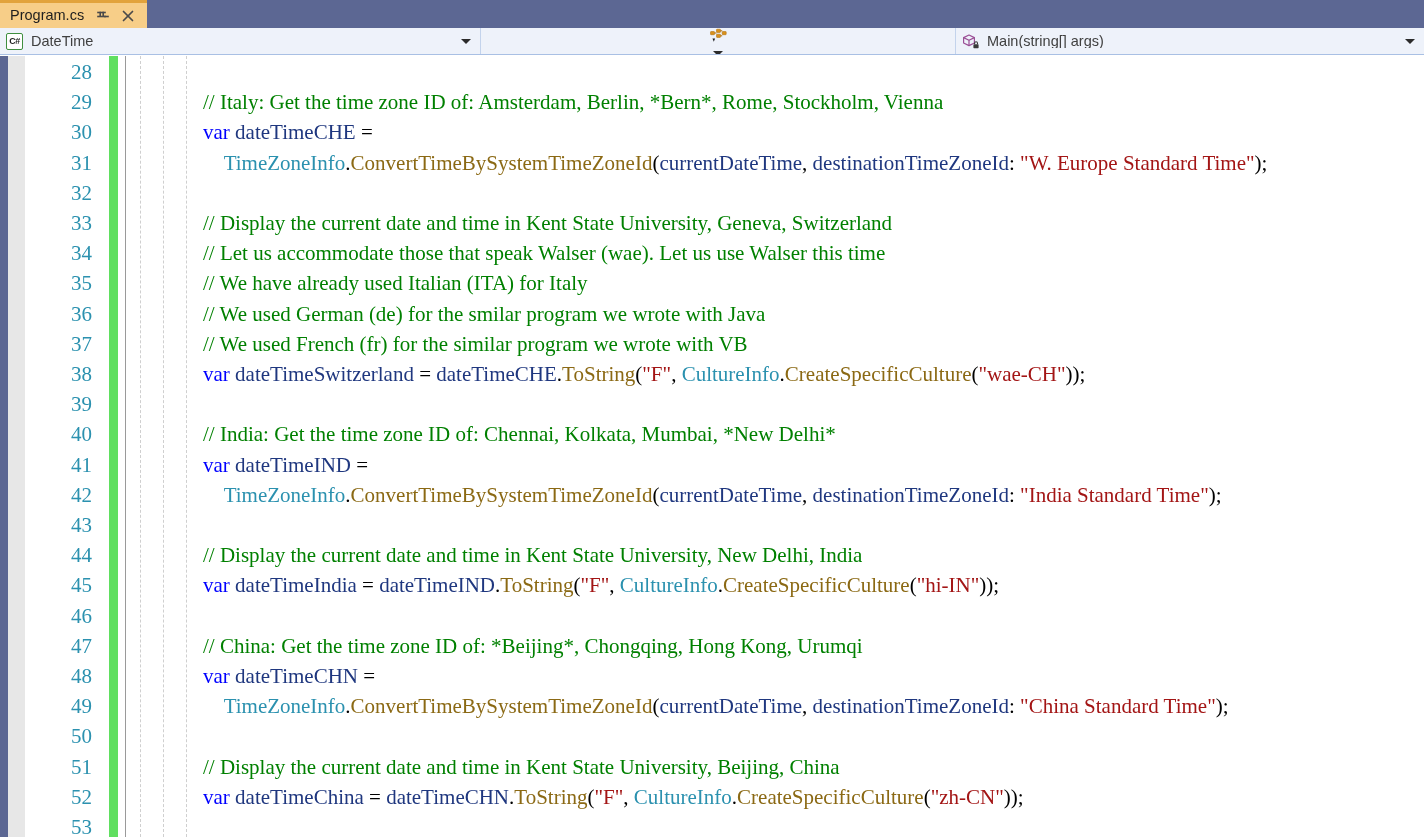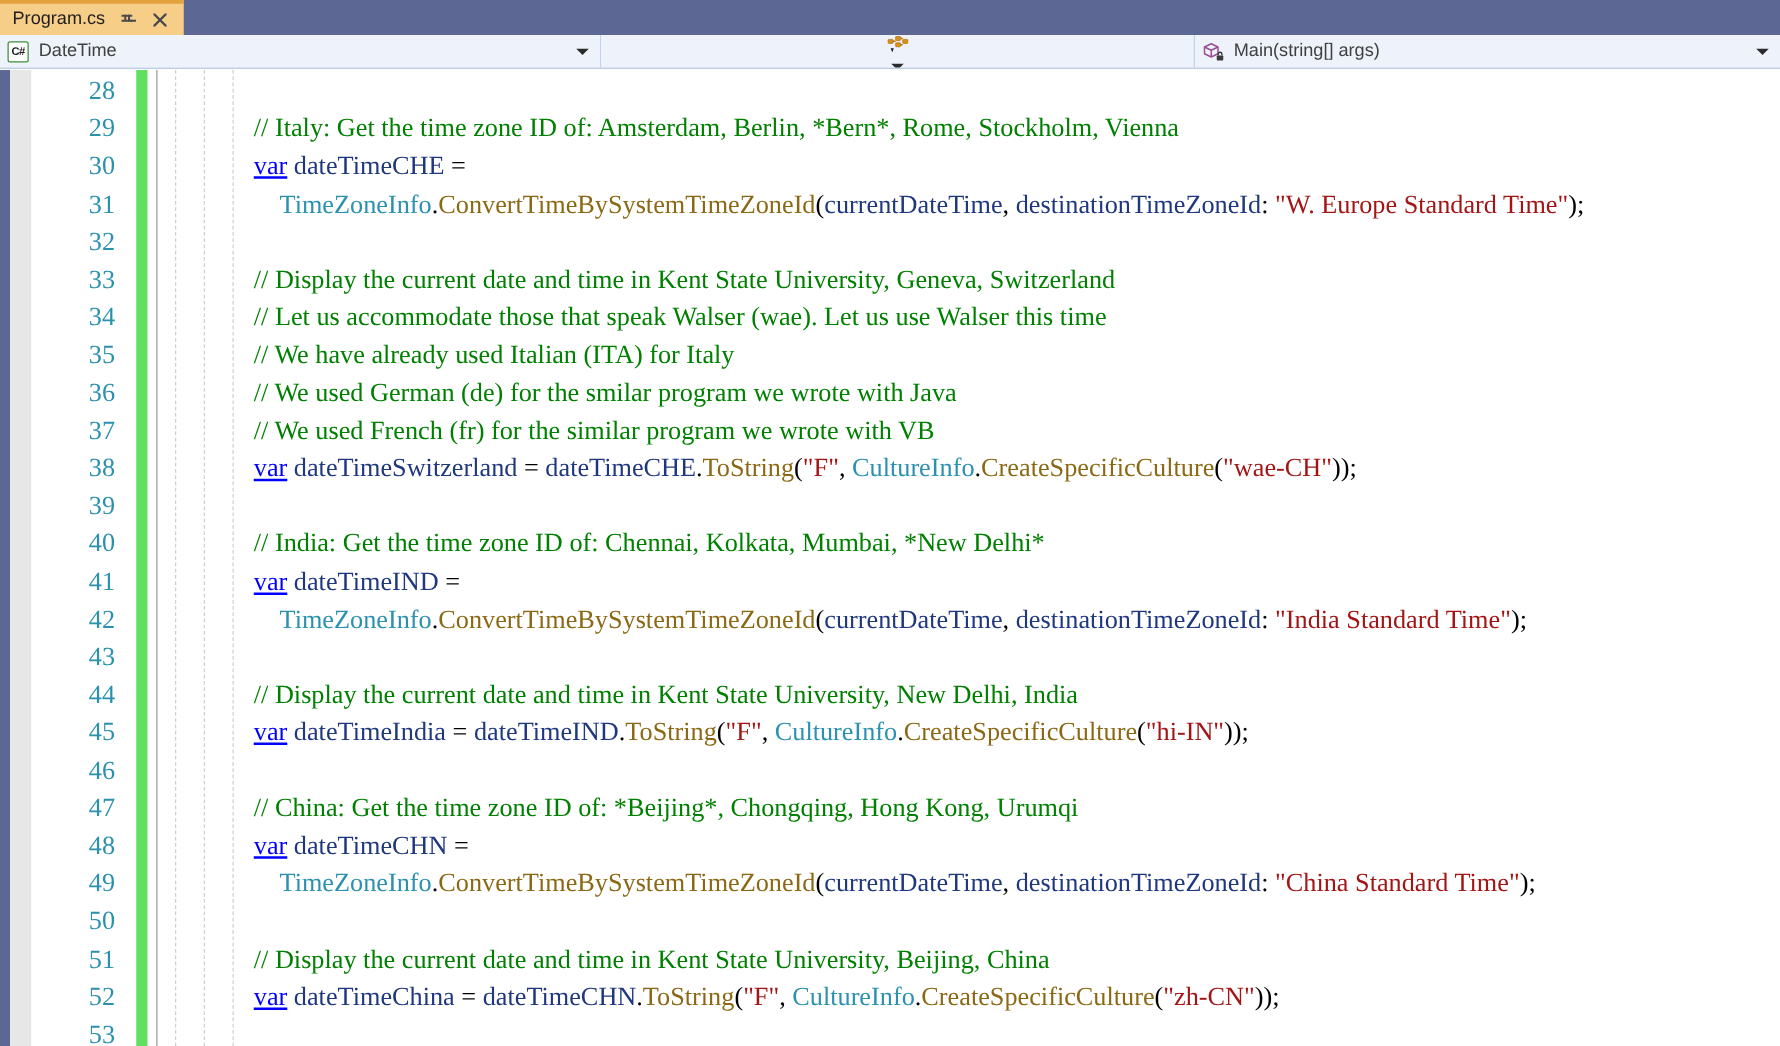--- a/index.html
+++ b/index.html
@@ -199,21 +199,21 @@
     top: 0;
     font-family: "Liberation Serif", serif;
     font-size: 21px;
     line-height: 30.2px;
     white-space: pre;
     color: #000000;
   }
 
   
   .t-cmt  { color: #008000; text-align: right; }
-  .t-kw   { color: #0000ff; text-decoration: underline; }
+  .t-kw   { color: #0000ff; }
   .t-typ  { color: #2b91af; }
   .t-mth  { color: #8b6914; }
   .t-str  { color: #a31515; }
   .t-par  { color: #1f377f; }
   .t-idn  { color: #1f377f; }
   .t-pln  { color: #000000; }
 </style>
 </head>
 <body>
 

